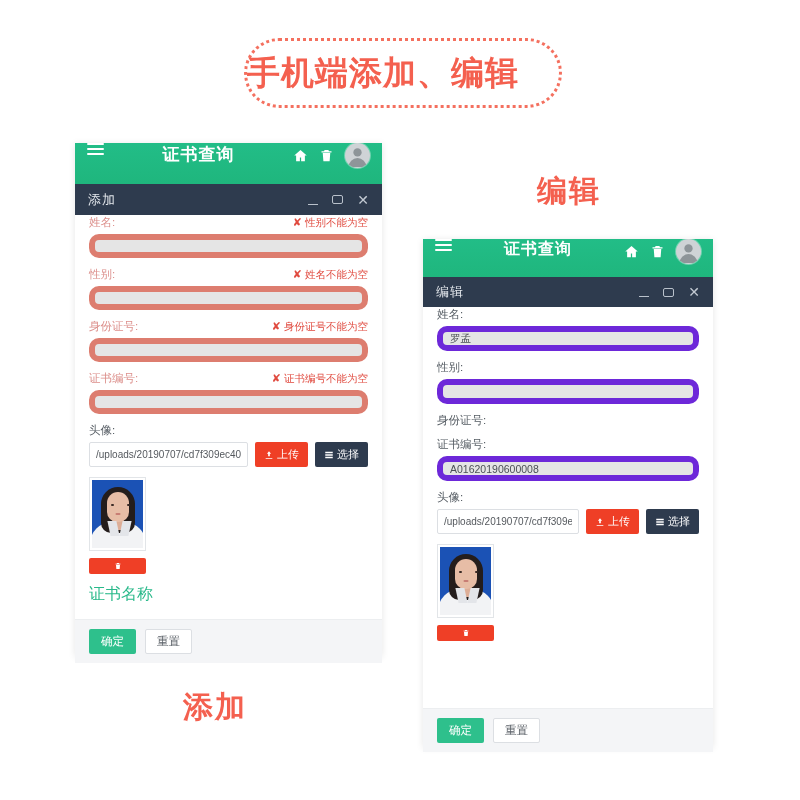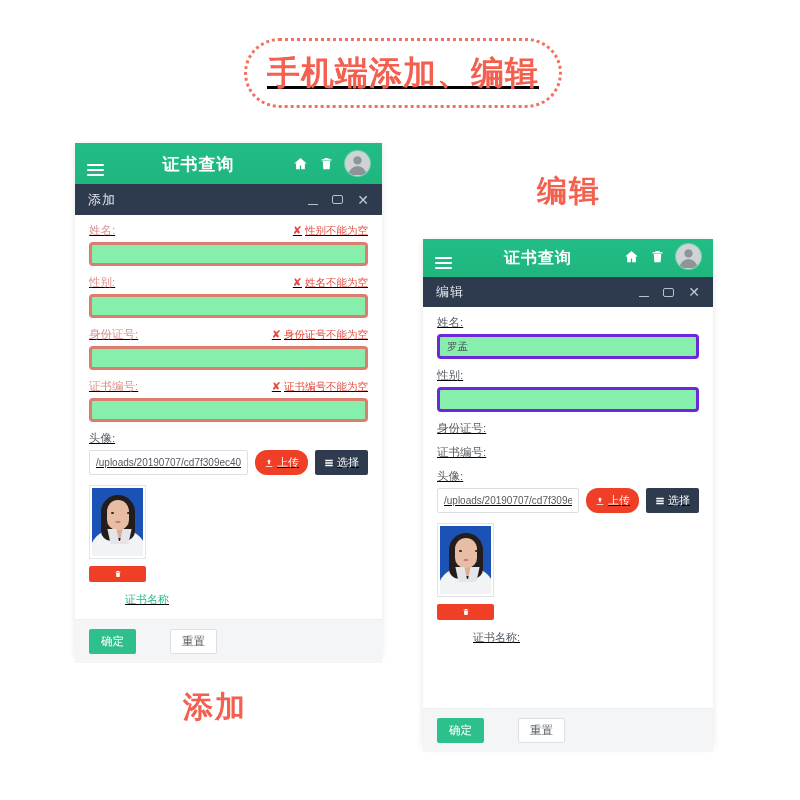--- a/index.html
+++ b/index.html
@@ -23,22 +23,21 @@
   .banner {
     position: absolute;
     left: 244px;
     top: 38px;
     width: 318px;
     height: 70px;
     border: 3px dotted #f4705f;
     border-radius: 36px;
     display: flex;
     align-items: center;
-    justify-content: center;
-    text-decoration: underline;
+    justify-content: flex-start;
   }
   .banner-text {
     font-size: 33px;
     font-weight: bold;
     color: #f4604f;
     letter-spacing: 1px;
     white-space: nowrap;
   }
 
   
@@ -61,22 +60,22 @@
   }
   .panel-add  { left: 75px;  top: 143px; width: 307px; height: 513px; }
   .panel-edit { left: 423px; top: 239px; width: 290px; height: 508px; }
 
   
   .app-header {
     background: #21ba82;
     background: linear-gradient(#22bd87, #1fb67d);
     color: #ffffff;
     display: flex;
-    align-items: flex-end;
-    padding: 8px 12px;
+    align-items: flex-start;
+    padding: 0 12px;
   }
   .panel-add  .app-header { height: 41px; }
   .panel-edit .app-header { height: 38px; }
 
   .hamburger { width: 17px; display: flex; flex-direction: column; gap: 3px; cursor: pointer; }
   .hamburger span { display: block; height: 2px; background: #ffffff; border-radius: 1px; }
 
   .app-title {
     flex: 1;
     text-align: center;
@@ -109,23 +108,22 @@
   .panel-edit .win-bar { height: 30px; }
   .win-title { flex: 1; font-size: 13px; letter-spacing: 1px; }
   .win-ctrls { display: flex; align-items: center; gap: 14px; color: #b9c1cb; }
   .wc { cursor: pointer; display: inline-flex; align-items: center; justify-content: center; }
   .wc-min { width: 10px; height: 10px; border-bottom: 1.5px solid #b9c1cb; }
   .wc-max { width: 11px; height: 9px; border: 1.5px solid #b9c1cb; border-radius: 2px; }
   .wc-close { font-size: 14px; line-height: 1; color: #c3cad3; }
 
   
   .form-body {
-    padding: 8px 14px 8px 14px;
-    background: #ffffff;
-    text-decoration: underline;
+    padding: 0 14px 8px 14px;
+    background: #ffffff;
   }
   .panel-add .form-body  { height: 404px; }
   .panel-edit .form-body { height: 401px; }
 
   .field { margin-bottom: 9px; position: relative; }
   .field-head {
     display: flex;
     align-items: baseline;
     justify-content: space-between;
     margin-bottom: 4px;
@@ -138,27 +136,27 @@
     display: flex;
     align-items: center;
     gap: 3px;
     white-space: nowrap;
   }
   .err .x { font-weight: bold; font-size: 11px; }
 
   .f-input {
     width: 100%;
     height: 24px;
-    border: 3px solid #6d28d9;
-    border-radius: 4px;
+    border: 6px solid #6d28d9;
+    border-radius: 10px;
     font-size: 10.5px;
     color: #4a4f55;
     padding: 0 7px;
     font-family: "Liberation Sans", sans-serif;
-    background: #86efac;
+    background: #e5e5e5;
     outline: none;
   }
   .panel-edit .f-input { height: 25px; }
   .f-input.is-error { border-color: #dd7d6f; }
 
   
   .file-row { display: flex; align-items: stretch; gap: 7px; }
   .file-path {
     flex: 1;
     height: 25px;
@@ -169,21 +167,21 @@
     padding: 0 6px;
     background: #ffffff;
     font-family: "Liberation Sans", sans-serif;
     outline: none;
     min-width: 0;
   }
   .btn-upload {
     background: #ef3f26;
     color: #ffffff;
     border: none;
-    border-radius: 12px;
+    border-radius: 2px;
     font-size: 11px;
     padding: 0 9px;
     display: flex; align-items: center; gap: 3px;
     cursor: pointer;
     font-family: "Liberation Sans", sans-serif;
     white-space: nowrap;
   }
   .btn-select {
     background: #2e3b4e;
     color: #ffffff;
@@ -258,22 +256,21 @@
     width: 57px; height: 16px;
     background: #ef3f26;
     border: none; border-radius: 2px;
     display: flex; align-items: center; justify-content: center;
     cursor: pointer;
   }
   .btn-del svg { width: 8px; height: 8px; fill: #ffffff; }
 
   .cert-name {
     margin-top: 10px;
-    font-size: 11px;
-    margin-left: 36px;
+    font-size: 16px;
   }
   .panel-add .cert-name { color: #29b98a; }
   .panel-edit .cert-name { color: #555c63; }
 
   
   .form-footer {
     background: #f4f5f7;
     border-top: 1px solid #eceef0;
     padding: 9px 14px;
     display: flex;
@@ -292,21 +289,20 @@
   }
   .btn-reset {
     background: #ffffff;
     color: #5a6067;
     border: 1px solid #dcdfe3;
     border-radius: 2px;
     font-size: 11.5px;
     padding: 4px 11px;
     cursor: pointer;
     font-family: "Liberation Sans", sans-serif;
-    margin-left: 25px;
   }
 
   
   .watermark {
     position: absolute;
     left: 170px;
     top: 382px;
     font-family: "Liberation Serif", "DejaVu Serif", serif;
     font-size: 29px;
     letter-spacing: 1px;
@@ -514,20 +510,21 @@
       <div class="field">
         <div class="field-head">
           <span class="f-label">身份证号:</span>
         </div>
       </div>
 
       <div class="field">
         <div class="field-head">
           <span class="f-label">证书编号:</span>
         </div>
+        <input class="f-input" value="A01620190600008" style="">
       </div>
 
       <div class="field">
         <div class="field-head">
           <span class="f-label">头像:</span>
         </div>
         <div class="file-row">
           <input class="file-path" value="/uploads/20190707/cd7f309ec4018" style="">
           <button class="btn-upload">
             <svg class="mini-ico" viewBox="0 0 24 24">
@@ -557,21 +554,20 @@
               <div class="ph-collarR"></div>
             </div>
           </div>
           <button class="btn-del">
             <svg viewBox="0 0 24 24">
                 <path d="M9 3h6l1 2h4v2H4V5h4zM6 8h12l-1 13H7z"></path>
               </svg>
           </button>
         </div>
 
-        <div class="cert-name">证书名称:</div>
       </div>
 
     </div>
 
     <div class="form-footer">
       <button class="btn-ok">确定</button>
       <button class="btn-reset">重置</button>
     </div>
   </div>
 

